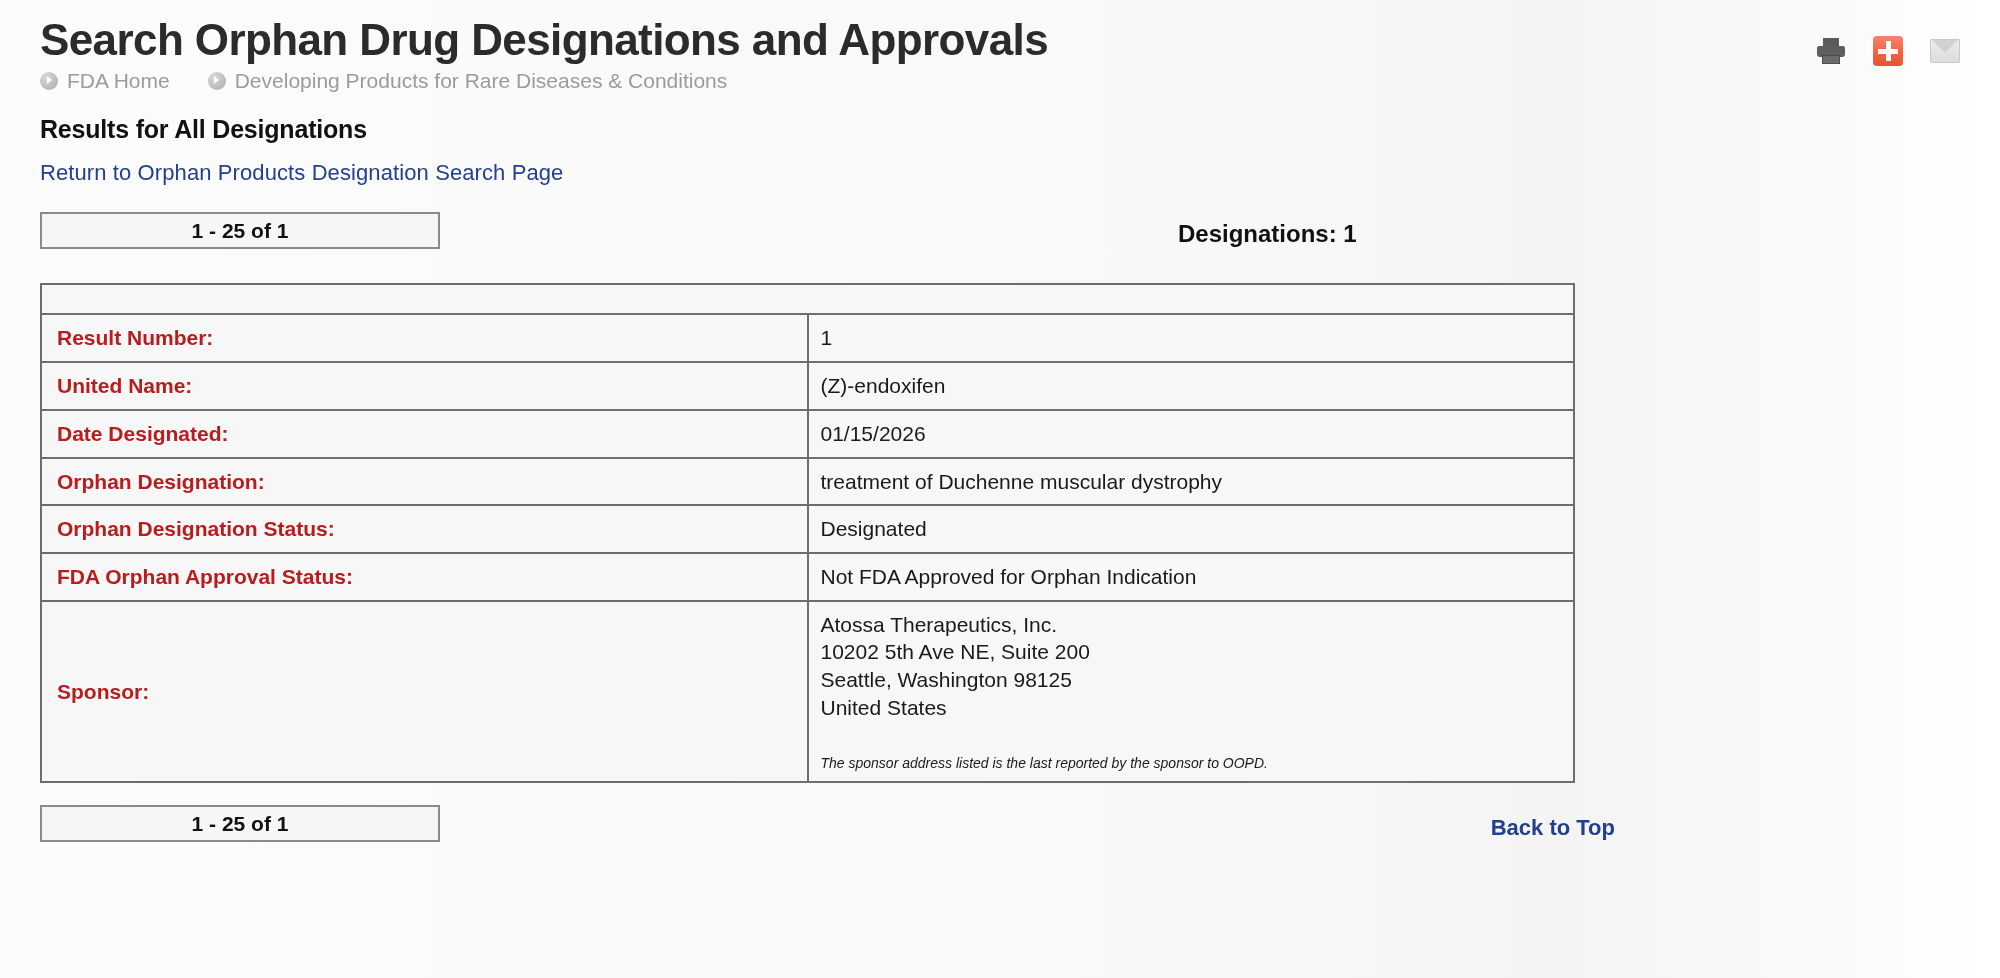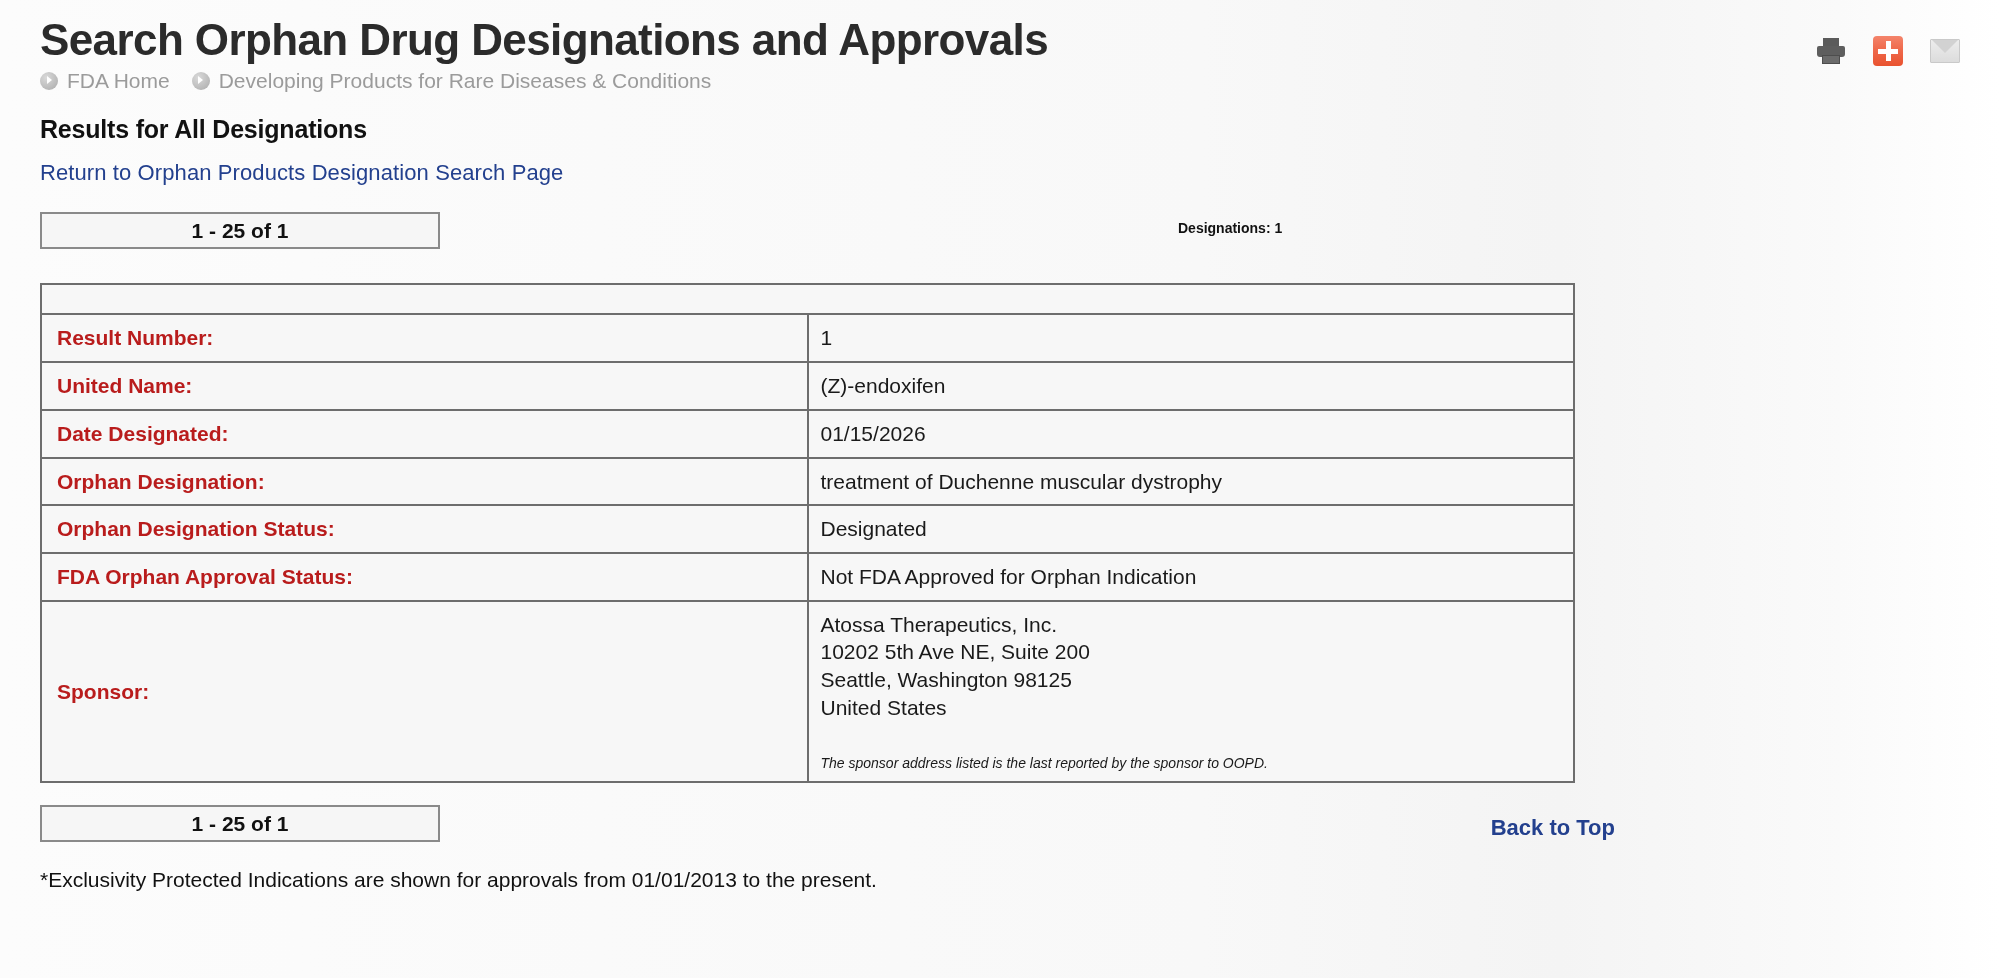--- a/index.html
+++ b/index.html
@@ -70,21 +70,21 @@
     width: 0;
     height: 0;
     border-top: 4.3px solid transparent;
     border-bottom: 4.3px solid transparent;
     border-left: 5.4px solid #ffffff;
   }
   .crumb-link {
     color: #9b9b9b;
     text-decoration: none;
     white-space: nowrap;
-    margin-right: 22px;
+    margin-right: 38px;
   }
   .crumb-link:last-child { margin-right: 12px; }
 
   
   .top-icons {
     position: absolute;
     right: 0;
     top: 36px;
     display: flex;
     align-items: center;
@@ -190,21 +190,21 @@
     justify-content: center;
     font-size: 21px;
     font-weight: bold;
     color: #111;
     cursor: pointer;
   }
   .designations-count {
     position: absolute;
     left: 1138px;
     top: 8px;
-    font-size: 14px;
+    font-size: 24px;
     font-weight: bold;
     color: #111;
     white-space: nowrap;
   }
 
   
   .results-table {
     margin-top: 24px;
     width: 1535px;
     border-collapse: collapse;
@@ -353,17 +353,16 @@
         </tr>
       </tbody>
     </table>
 
     <div class="footer-row">
       <div class="pager-box">1 - 25 of 1</div>
       <a class="back-to-top" href="#">Back to Top</a>
     </div>
 
     <div class="notes">
-      <div>*Exclusivity Protected Indications are shown for approvals from 01/01/2013 to the present.</div>
     </div>
 
   </div>
 </div>
 
 </body></html>

